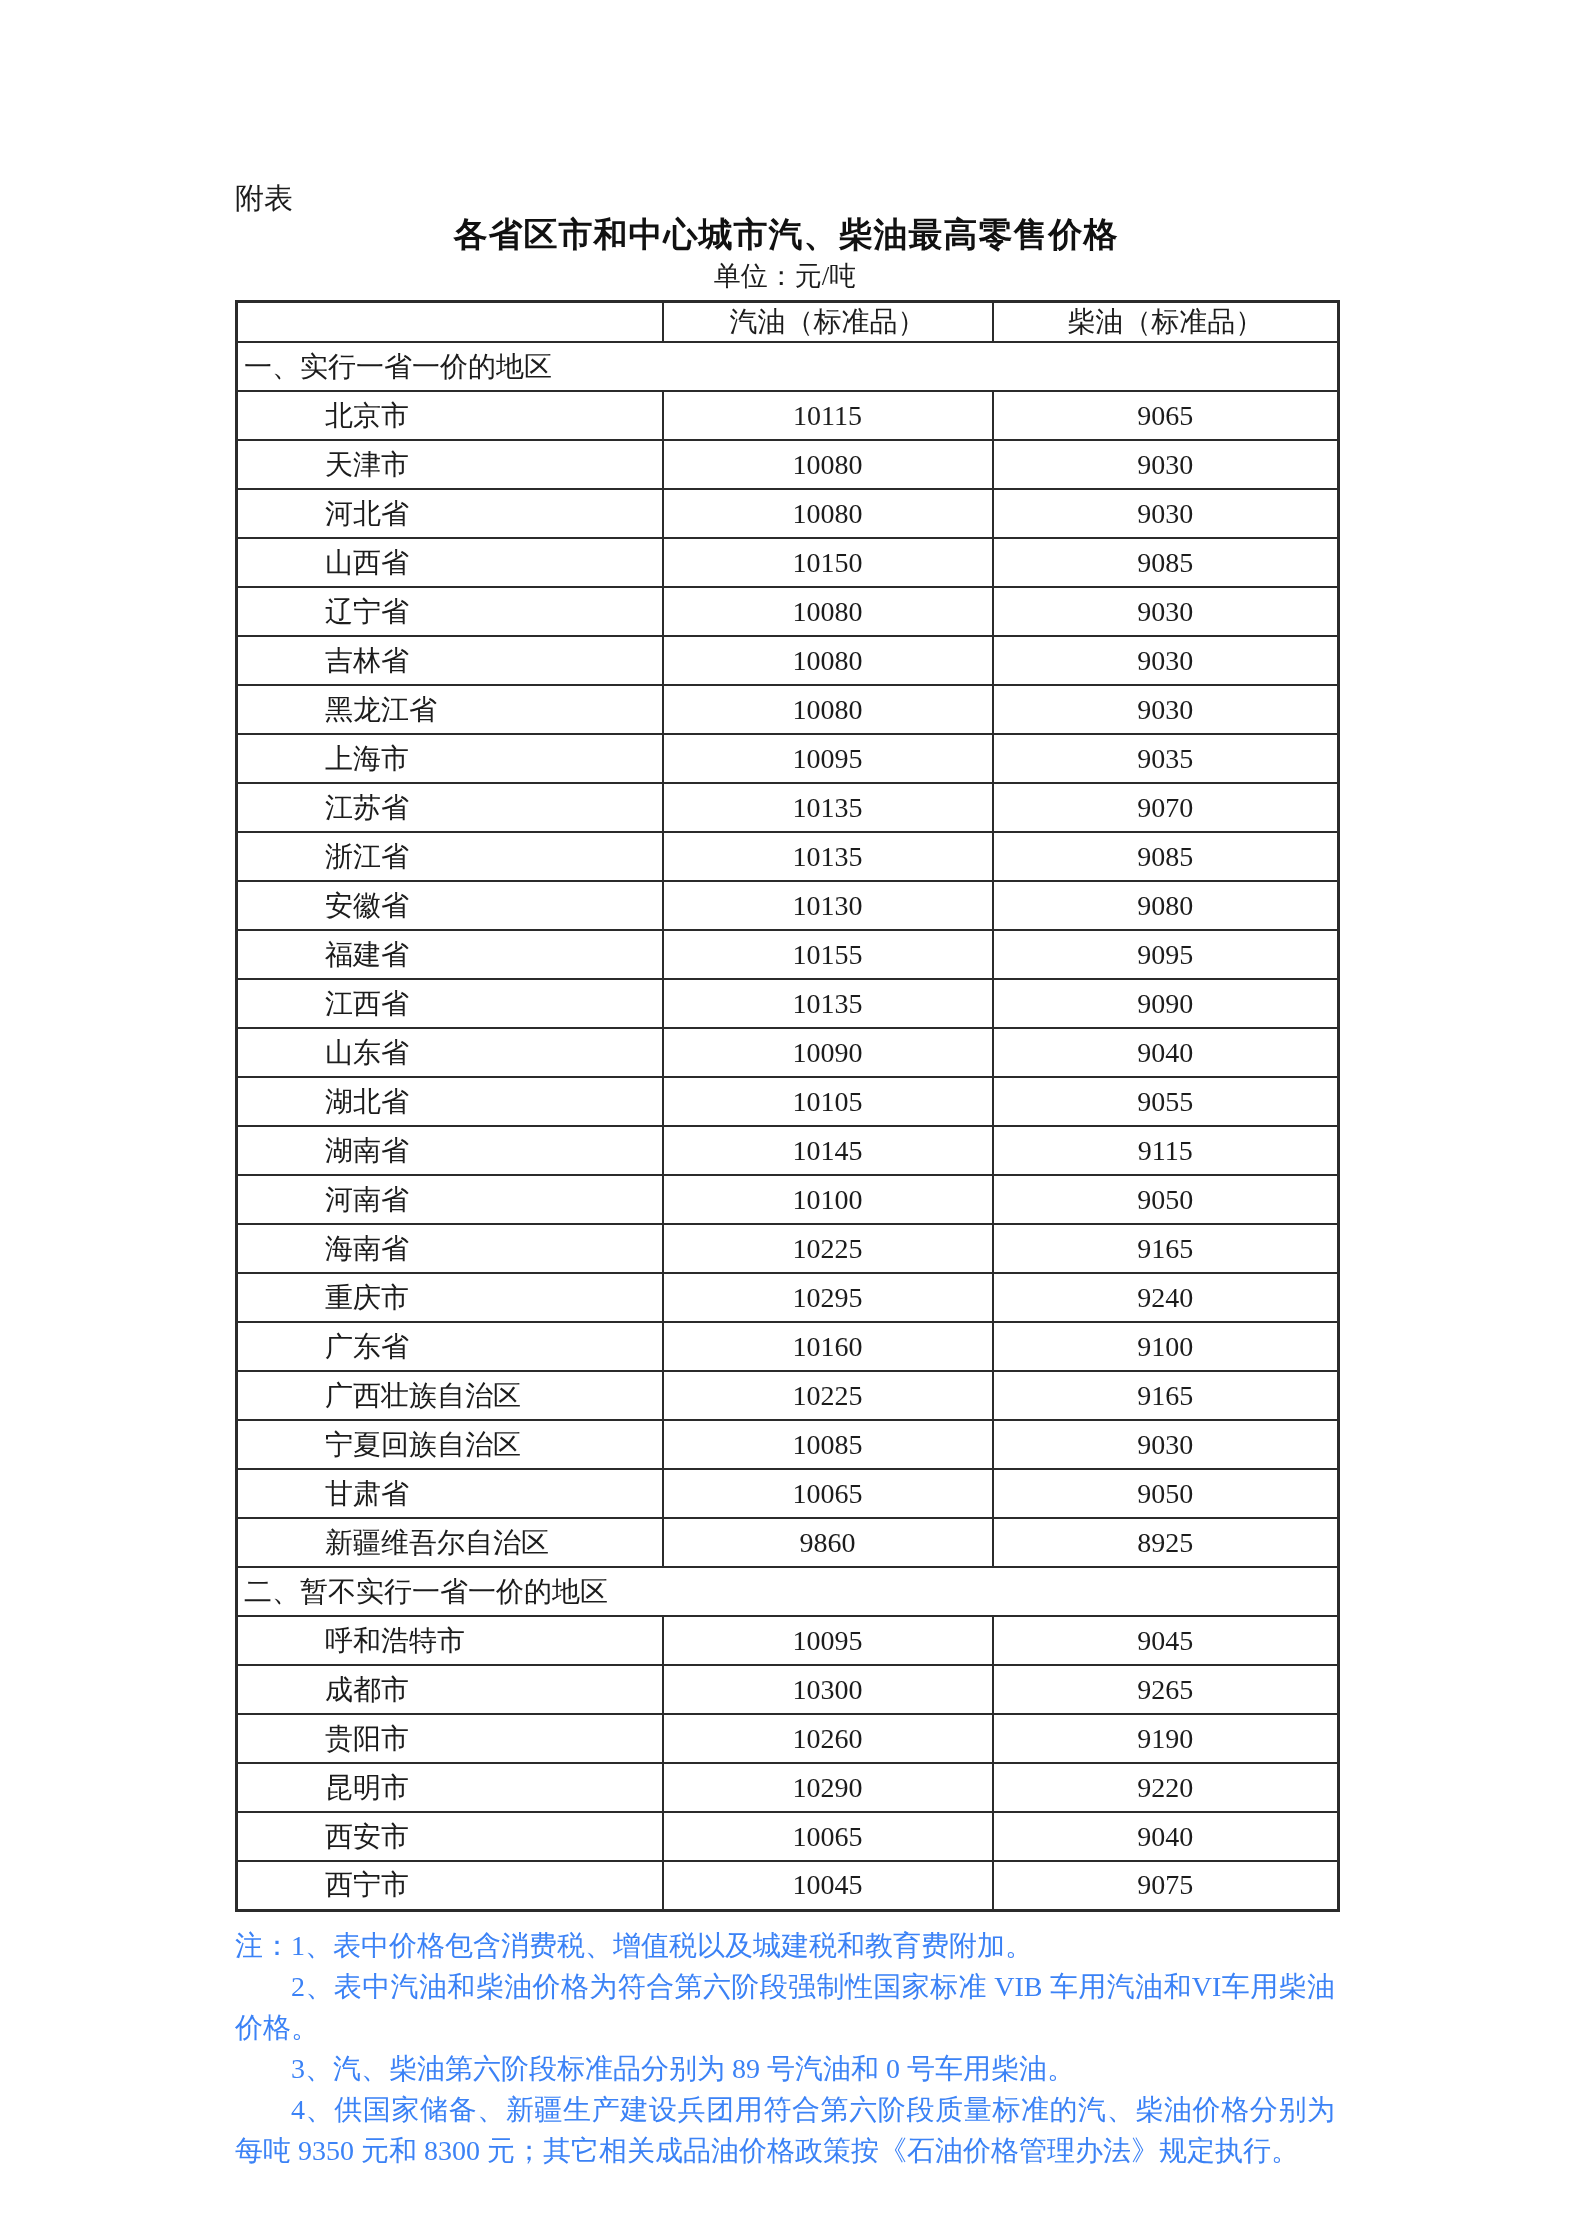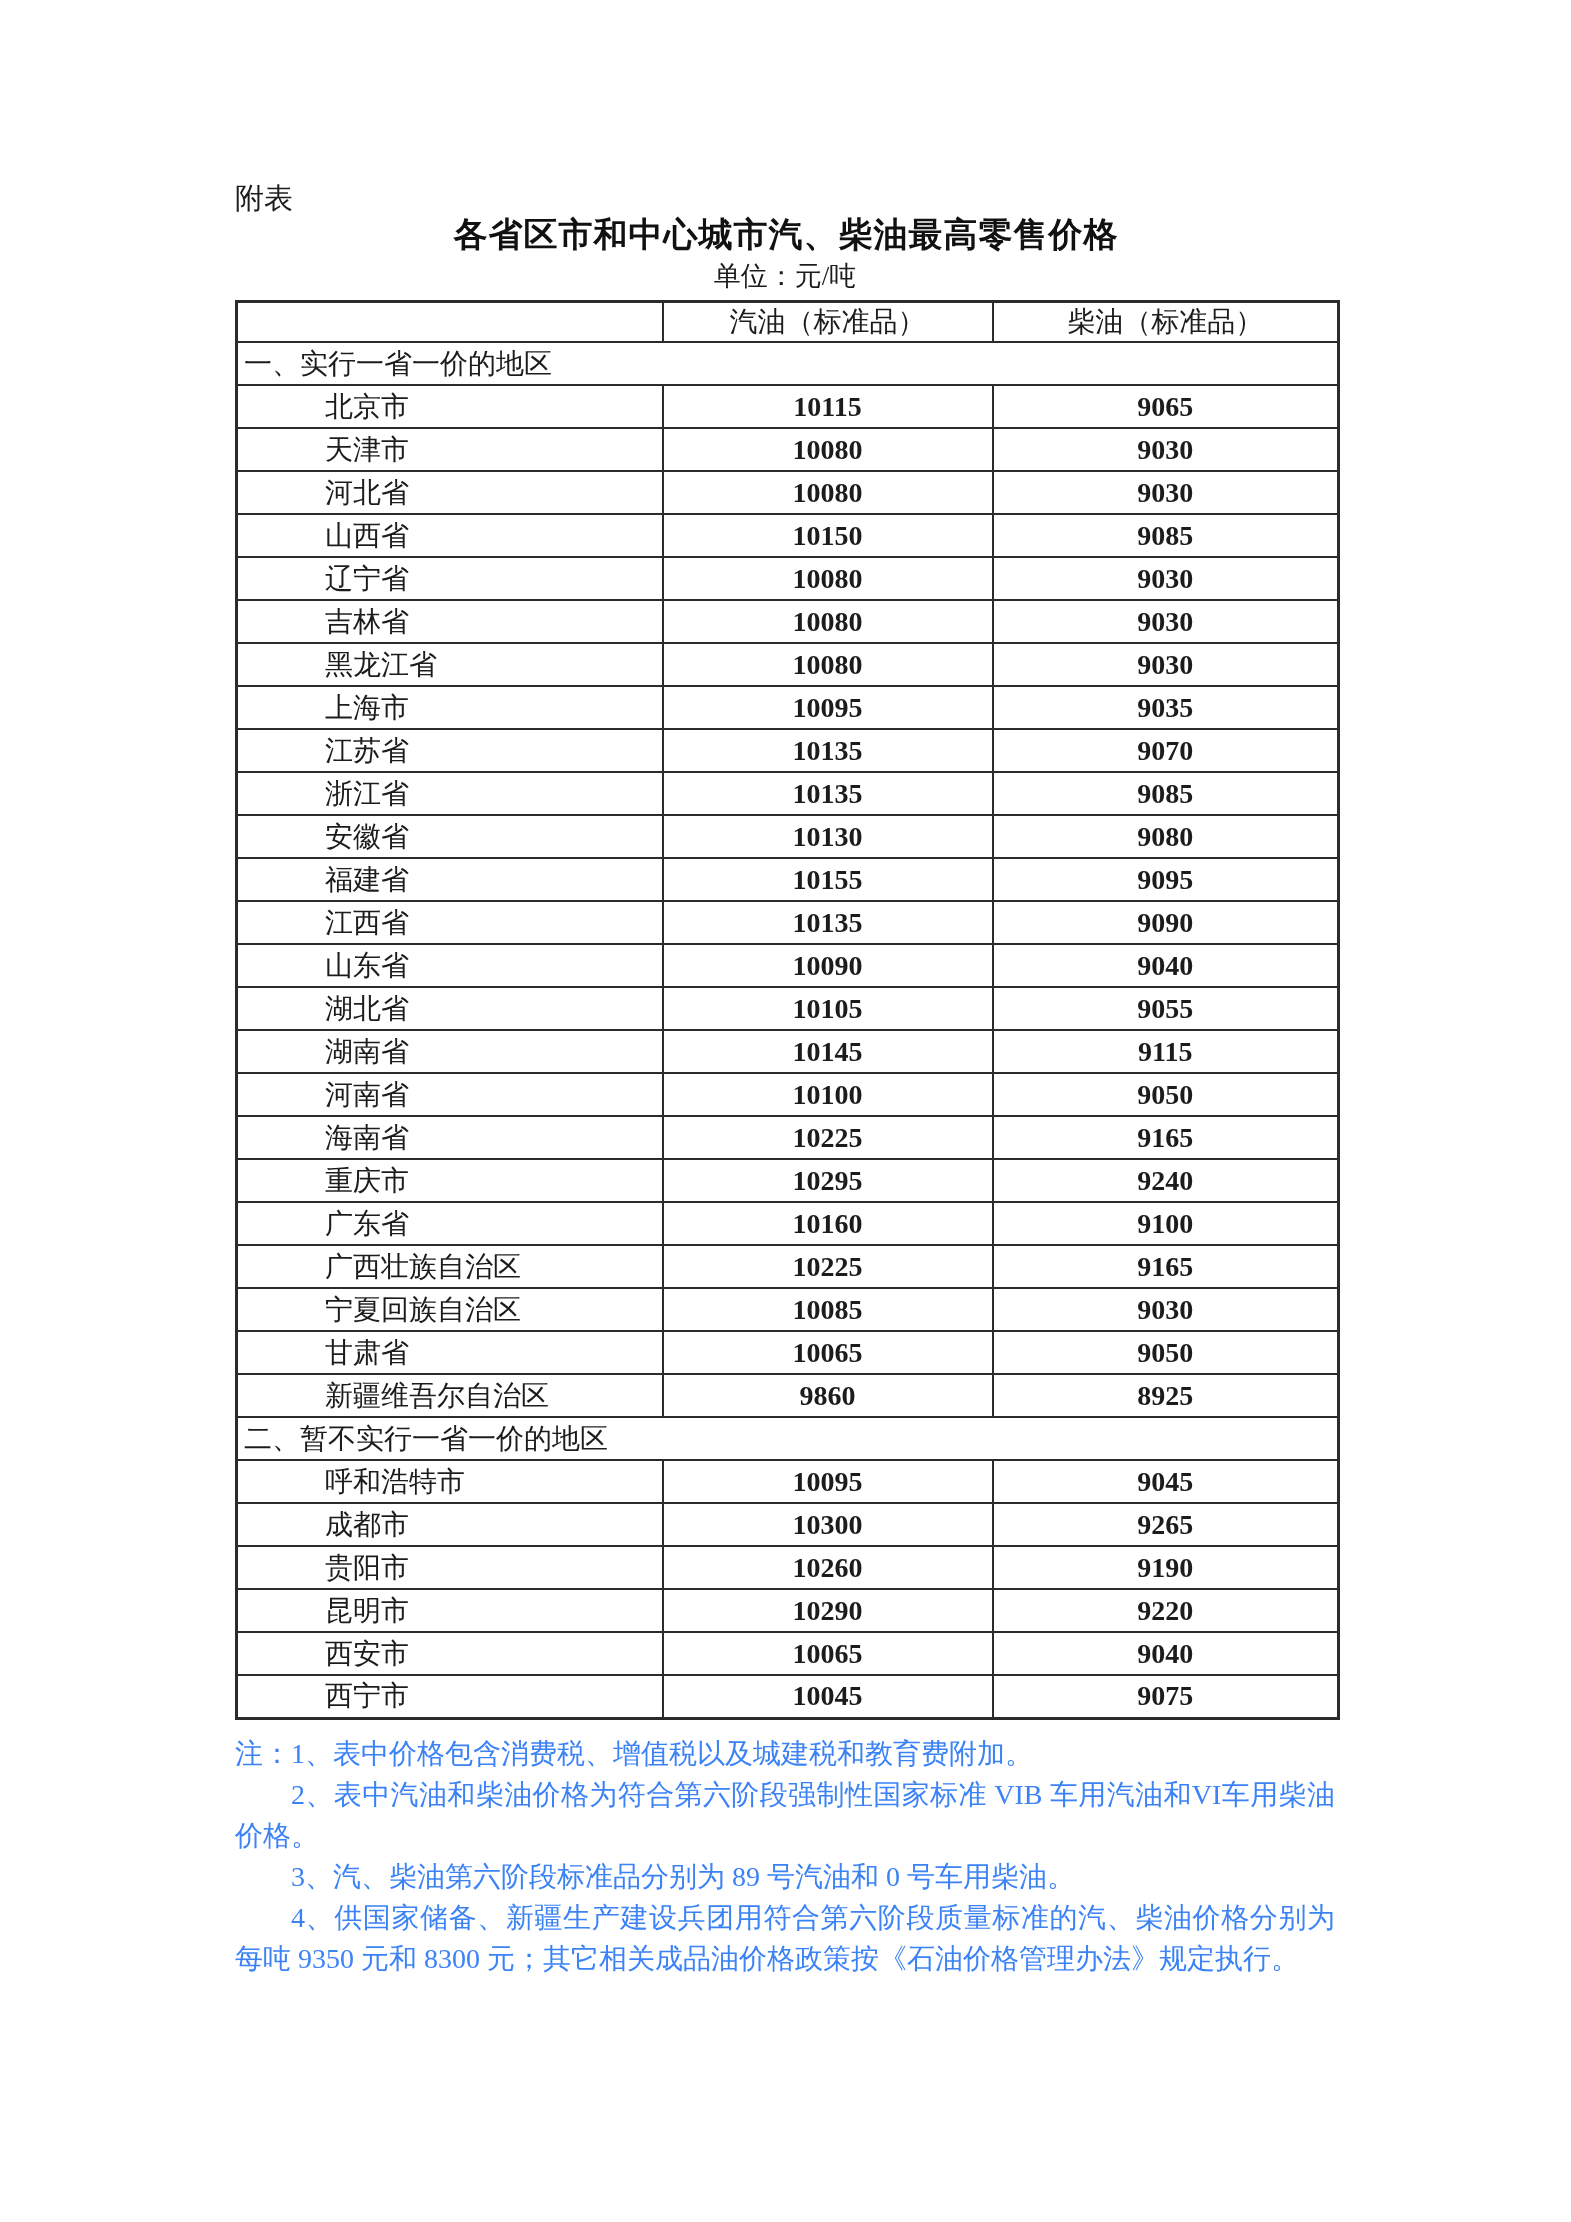--- a/index.html
+++ b/index.html
@@ -50,24 +50,24 @@
   }
   .price-table th, .price-table td {
     border: 2px solid #2b2b2b;
     padding: 0;
     font-weight: normal;
     font-size: 28px;
     overflow: hidden;
     white-space: nowrap;
   }
   .price-table thead tr { height: 35px; }
-  .price-table tbody tr { height: 43px; }
+  .price-table tbody tr { height: 49px; }
   .price-table th { text-align: center; }
   td.region-cell { padding-left: 87px; text-align: left; }
-  td.num-cell { text-align: center; font-weight: bold; }
+  td.num-cell { text-align: center; }
   tr.section-row td { padding-left: 6px; text-align: left; }
   .notes {
     margin-top: 13px;
     width: 1100px;
     font-size: 28px;
     line-height: 41px;
     text-align: justify;
     color: #3b82f6;
   }
   .notes p { margin: 0; }

